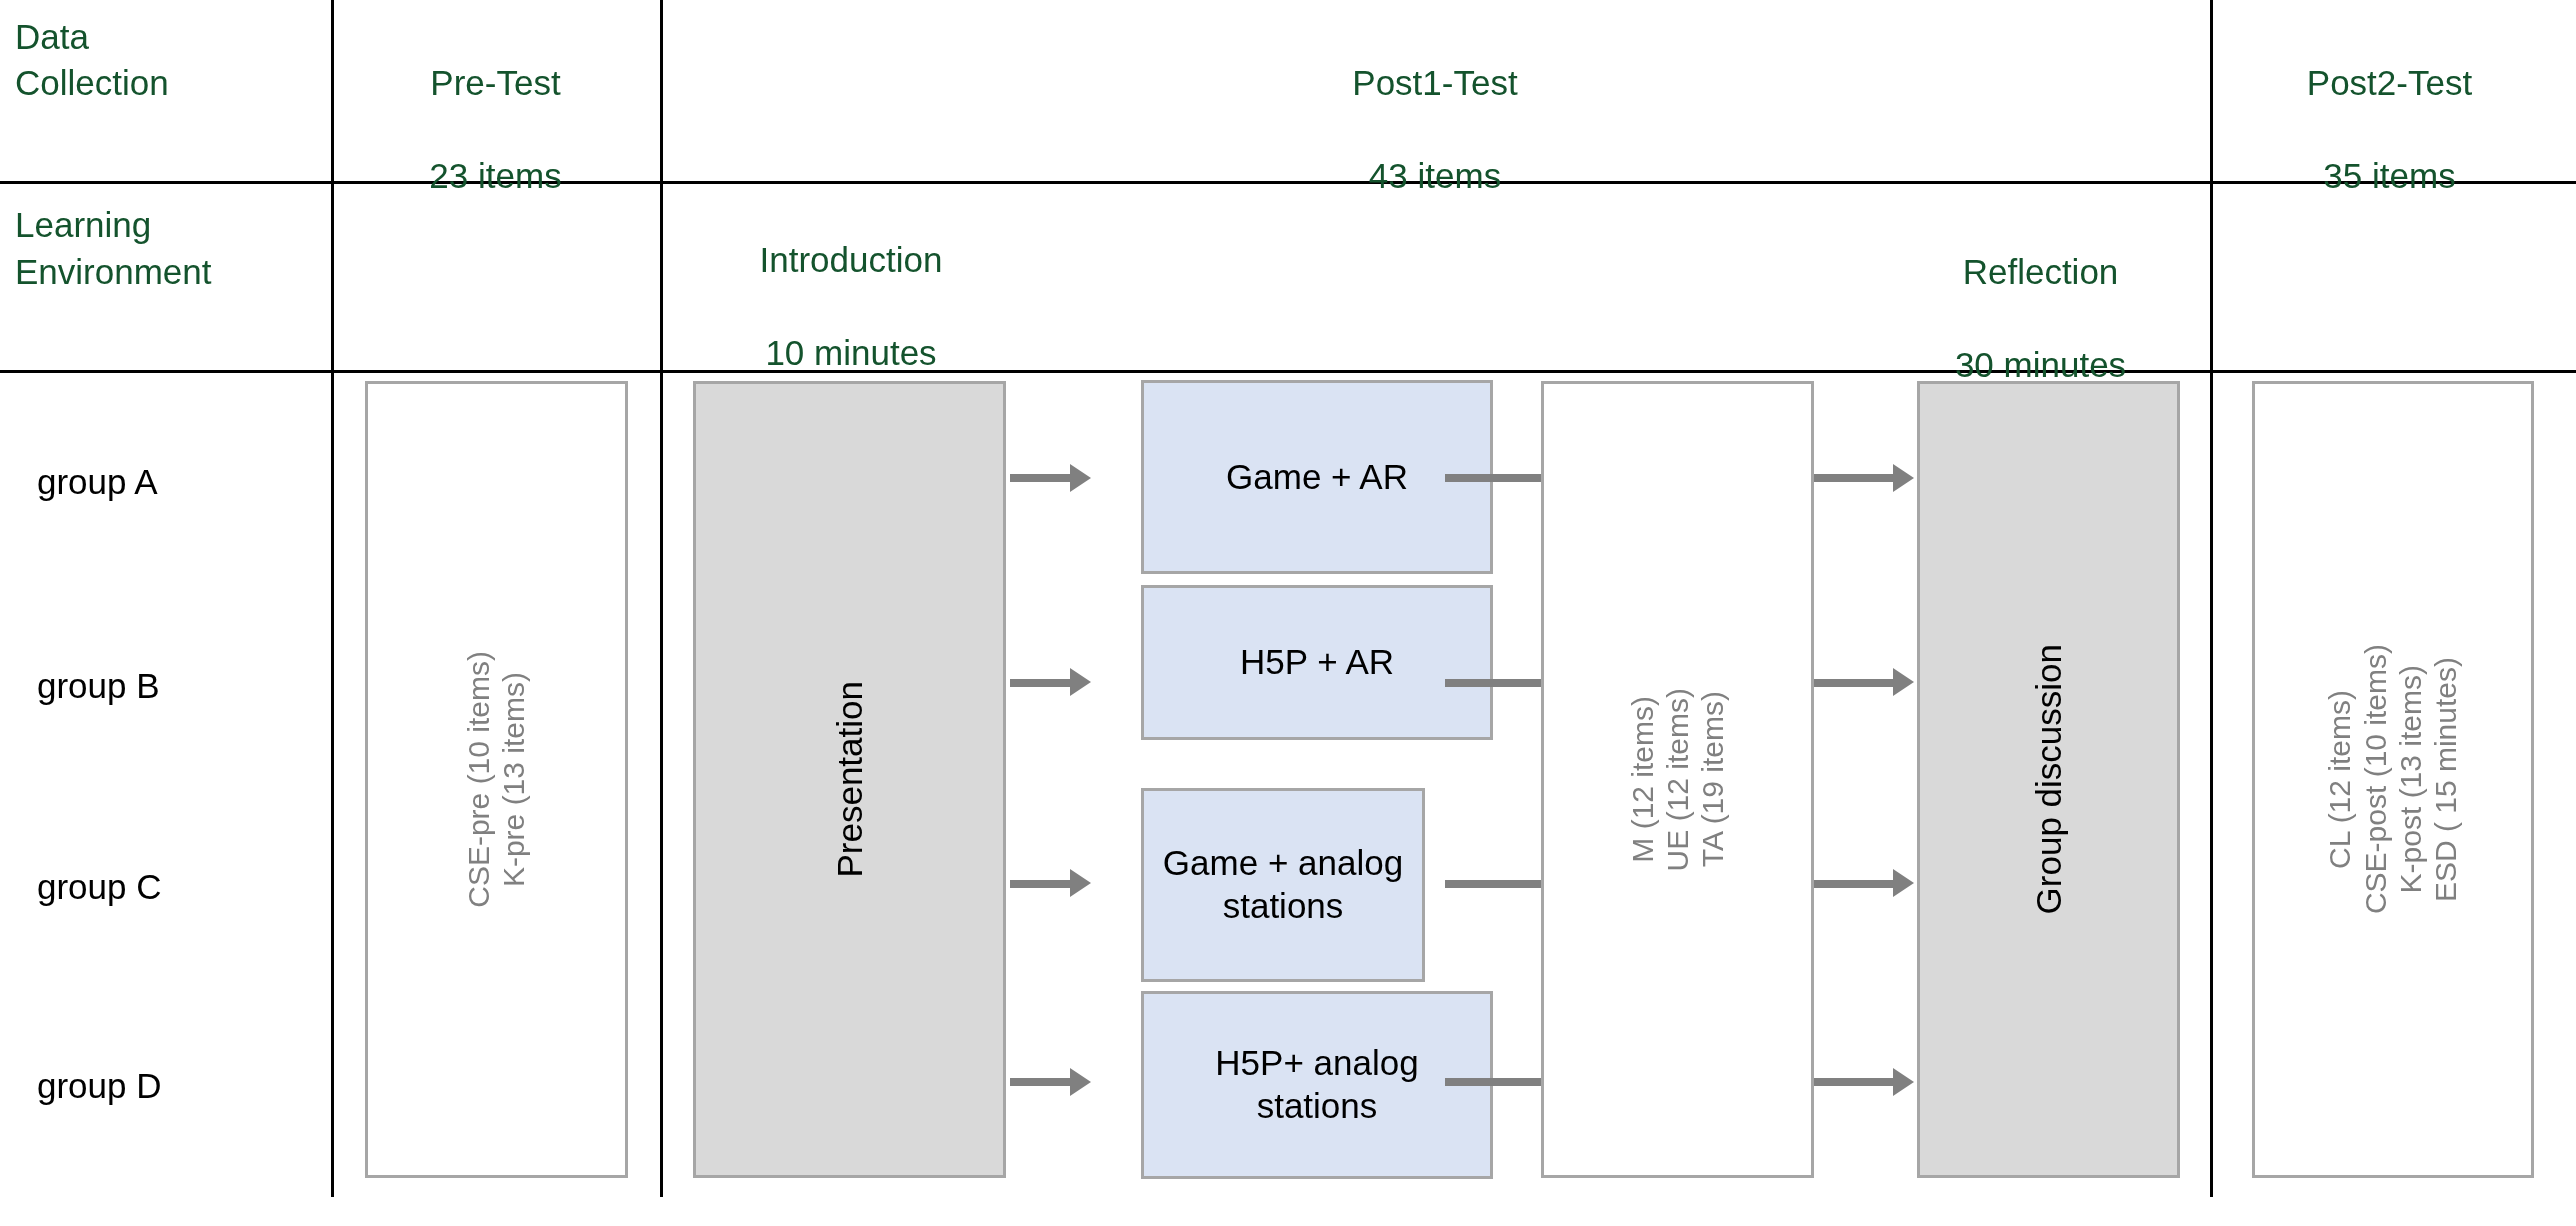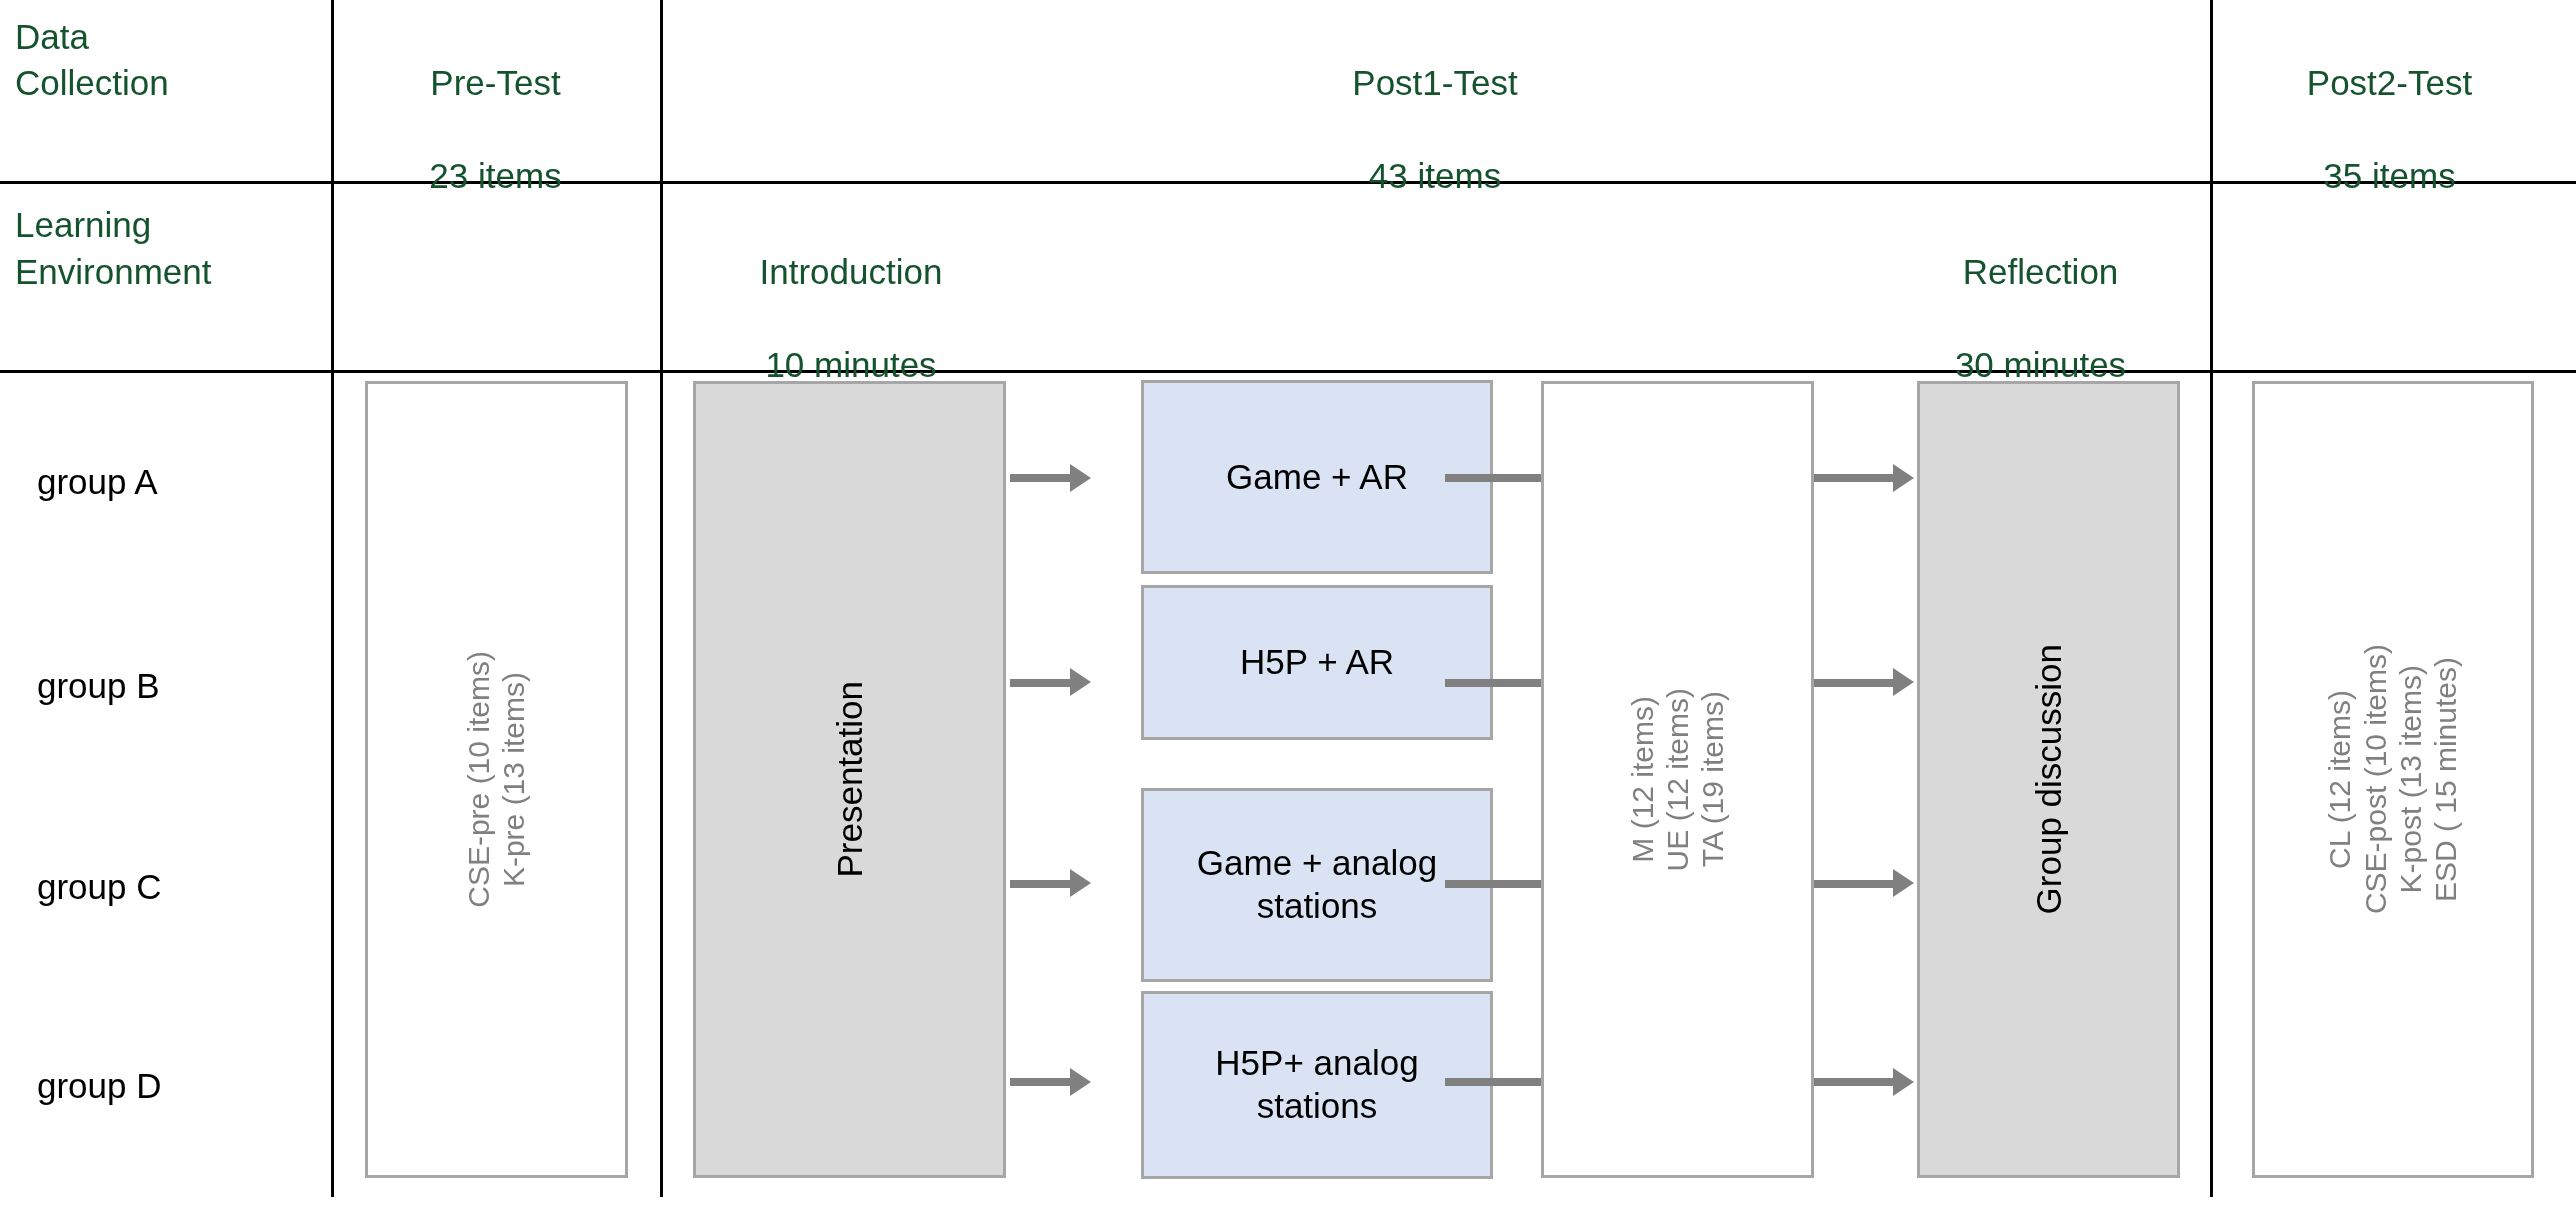--- a/index.html
+++ b/index.html
@@ -141,21 +141,21 @@
   </div>
 
   <div class="hdr center" style="left:2216px; top:13.6px; width:347px;">
     <span>Post2-Test</span><br>
     <span>35 items</span>
   </div>
 
   <div class="hdr left" style="left:15px; top:202px; width:316px;">Learning
 Environment</div>
 
-  <div class="hdr center" style="left:682px; top:202px; width:338px;">
+  <div class="hdr center" style="left:682px; top:190px; width:338px;">
     <span>Introduction</span><br>
     <span>10 minutes</span>
   </div>
 
 
   <div class="hdr center" style="left:1873px; top:202px; width:335px;">
     <span>Reflection</span><br>
     <span>30 minutes</span>
   </div>
 
@@ -188,21 +188,21 @@
   <div class="arrowhead" style="left:1070px; top:1068px;"></div>
 
   <div class="box blue" style="left:1093px; top:380px; width:352px; height:194px;">
     <div class="label">Game + AR</div>
   </div>
 
   <div class="box blue" style="left:1093px; top:585px; width:352px; height:155px;">
     <div class="label">H5P + AR</div>
   </div>
 
-  <div class="box blue" style="left:1093px; top:788px; width:352px; height:194px;">
+  <div class="box blue" style="left:1093px; top:788px; width:284px; height:194px;">
     <div class="label">Game + analog
 stations</div>
   </div>
 
   <div class="box blue" style="left:1093px; top:991px; width:352px; height:188px;">
     <div class="label">H5P+ analog
 stations</div>
   </div>
 
   <div class="conn" style="left:1445px; top:474px; width:99px;"></div>

